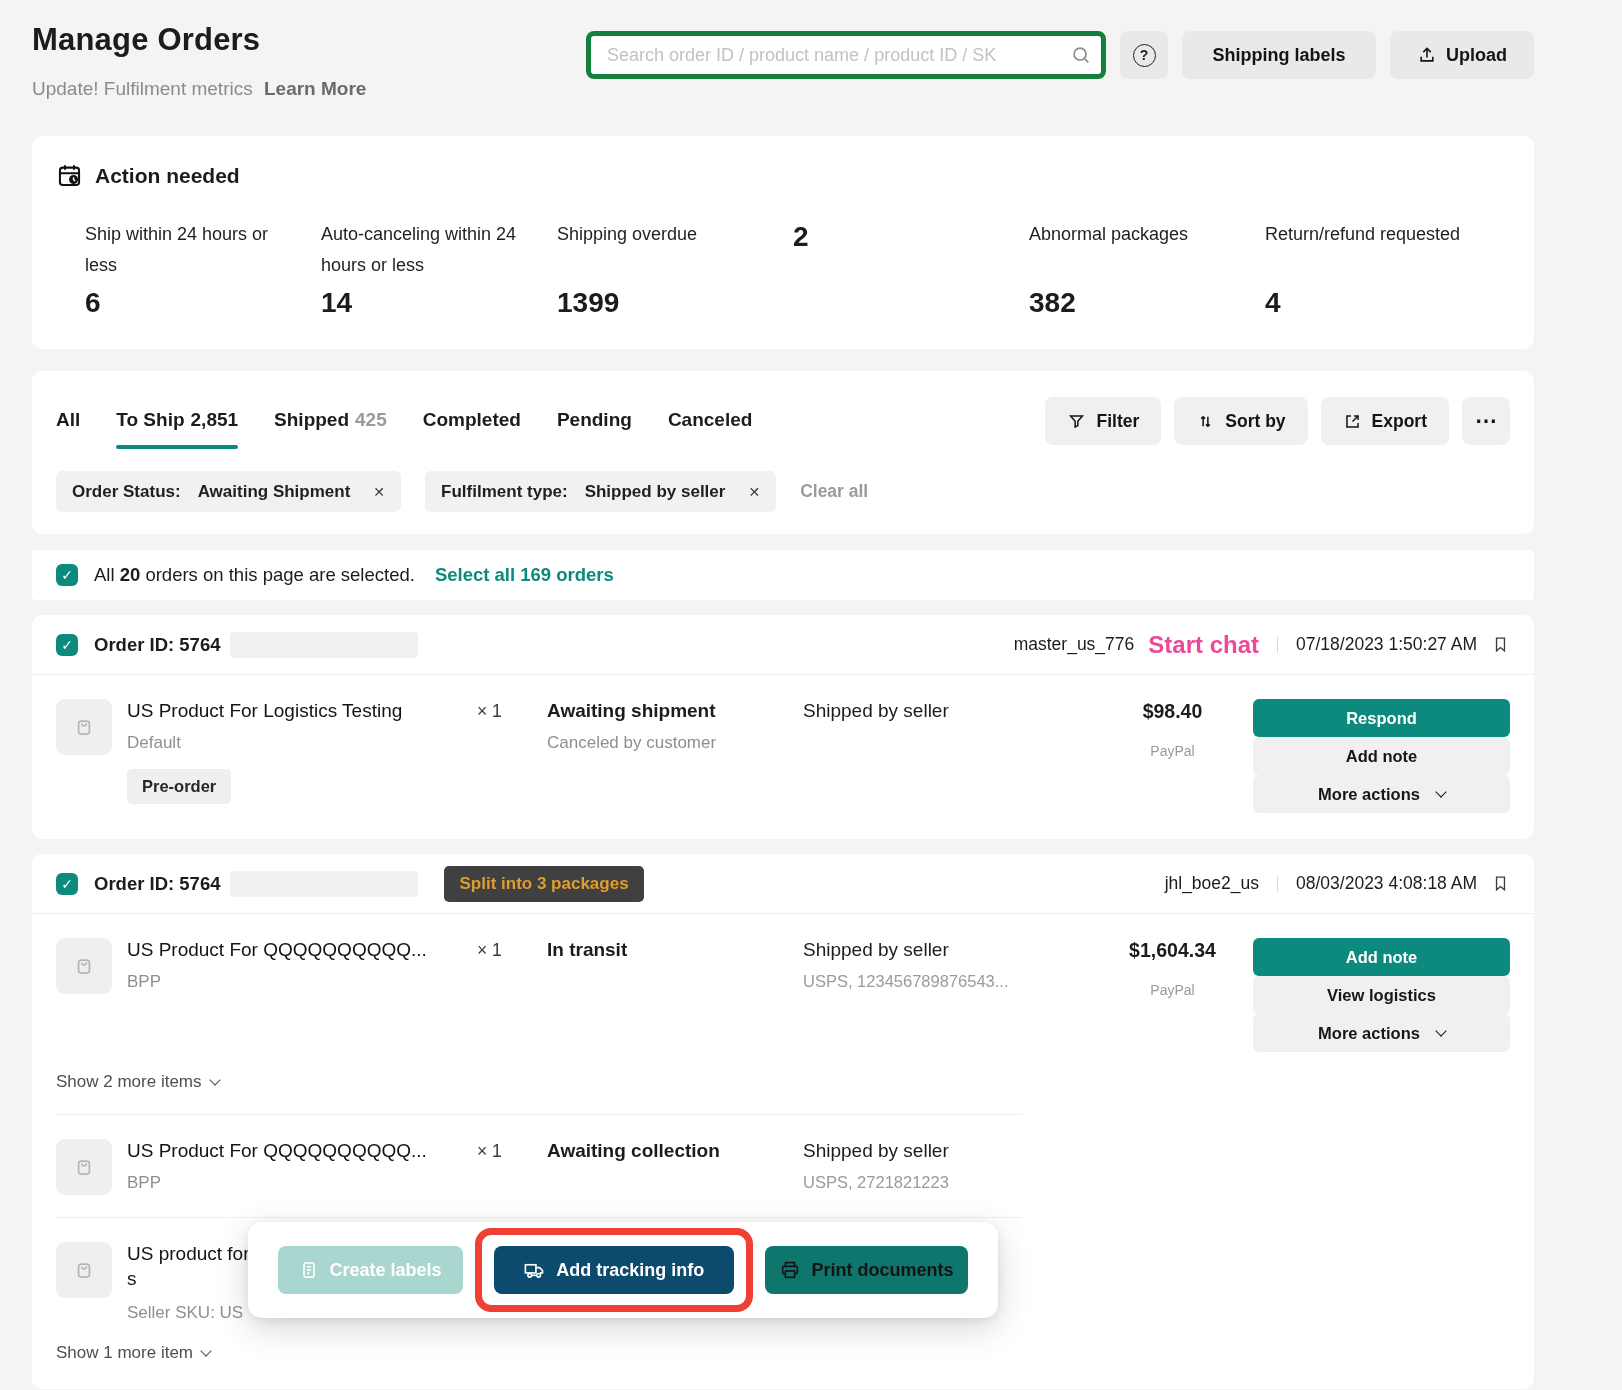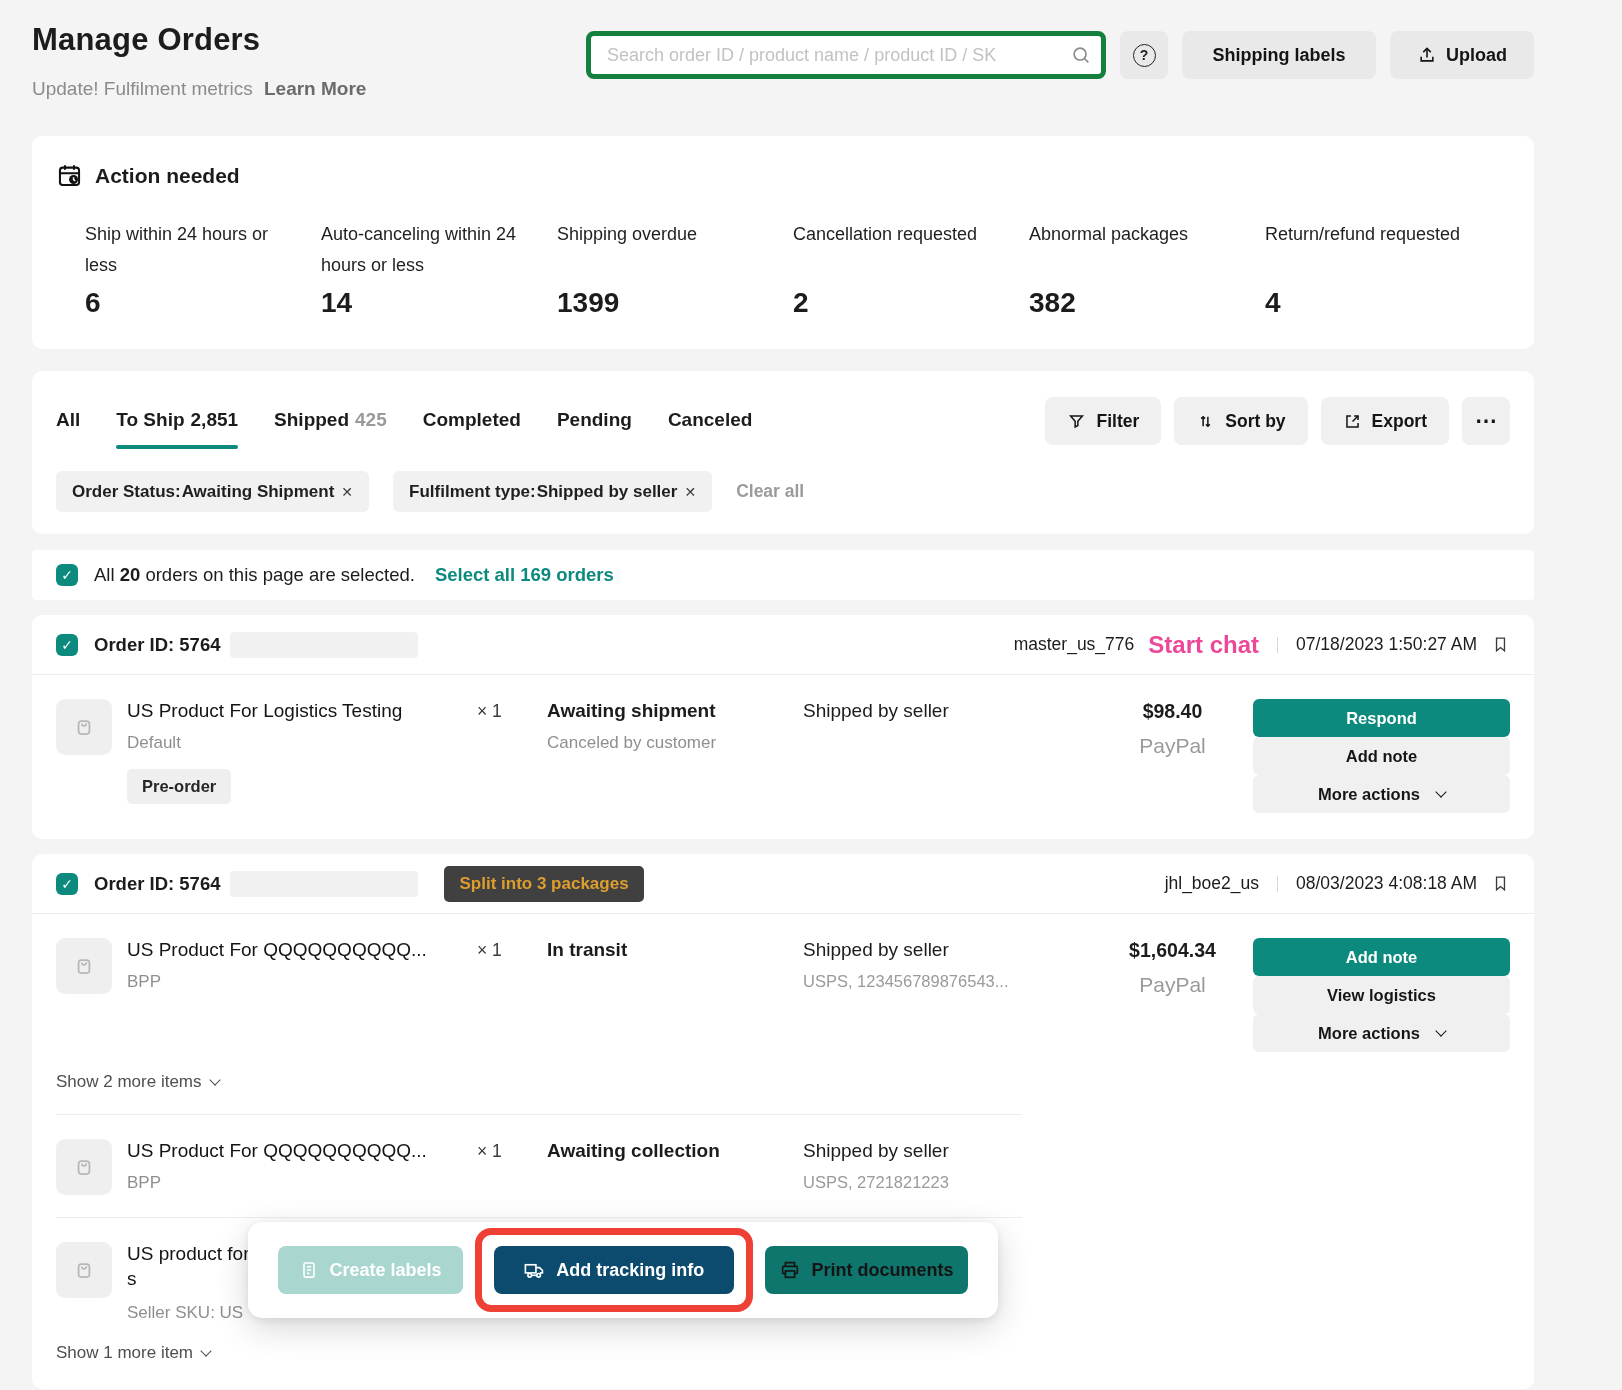--- a/index.html
+++ b/index.html
@@ -55,21 +55,21 @@
   .tab .count-gray { color:#9a9a9a; font-weight:600; }
   .tab.active::after { content:""; position:absolute; left:0; right:0; bottom:-16px; height:4px;
     background:#0d8a7e; border-radius:2px; }
   .tab-actions { display:flex; gap:13px; align-items:flex-end; }
   .tool-btn { height:48px; padding:0 22px; border:none; border-radius:8px; background:#f0f0f0;
     font-size:17.5px; font-weight:700; color:#141414; display:inline-flex; align-items:center; gap:10px;
     cursor:pointer; font-family:"Liberation Sans", sans-serif; }
   .tool-btn.sq { width:48px; padding:0; justify-content:center; font-size:22px; }
   .chips-row { display:flex; align-items:center; gap:24px; margin-top:26px; }
   .chip { background:#f1f1f1; border-radius:6px; height:41px; display:inline-flex; align-items:center;
-    padding:0 16px; font-size:17px; font-weight:700; color:#1f1f1f; gap:1px; }
+    padding:0 16px; font-size:17px; font-weight:700; color:#1f1f1f; gap:17px; }
   .chip-close { color:#3c3c3c; font-size:14px; margin-left:6px; cursor:pointer; font-weight:400; }
   .clear-all { color:#9b9b9b; font-size:17.5px; font-weight:600; cursor:pointer; }
 
   
   .select-bar { margin-top:16px; background:#fff; border-radius:4px; height:50px;
     display:flex; align-items:center; padding:0 24px; gap:16px; }
   .cb { width:22px; height:22px; border-radius:6px; background:#0d8a7e; color:#fff; flex:0 0 auto;
     display:flex; align-items:center; justify-content:center; font-size:14px; font-weight:700; cursor:pointer; }
   .sel-text { font-size:18.5px; color:#1c1c1c; }
   .sel-text b { font-weight:700; }
@@ -102,21 +102,21 @@
   .p-tag { display:inline-block; background:#efefef; border-radius:5px; padding:8px 15px;
     font-size:16.5px; font-weight:600; color:#262626; margin-top:16px; }
   .qty { font-size:17.5px; color:#3a3a3a; padding-top:2px; }
   .status-main { font-size:19px; font-weight:700; padding-top:1px; }
   .status-sub { font-size:17px; color:#8f8f8f; margin-top:11px; }
   .fulfil { font-size:19px; font-weight:500; padding-top:1px; }
   .tracking { font-size:16.5px; color:#9a9a9a; margin-top:11px; white-space:nowrap;
     overflow:hidden; text-overflow:ellipsis; max-width:250px; }
   .price-block { text-align:center; padding-top:1px; }
   .price { font-size:19.5px; font-weight:650; font-weight:600; }
-  .pay-method { font-size:21px; color:#9a9a9a; margin-top:11px; }
+  .pay-method { font-size:14px; color:#9a9a9a; margin-top:20px; }
   .btn-stack { display:flex; flex-direction:column; }
   .act-btn { height:38px; border:none; border-radius:6px; font-size:16.5px; font-weight:700;
     cursor:pointer; display:flex; align-items:center; justify-content:center; gap:8px;
     font-family:"Liberation Sans", sans-serif; }
   .act-primary { background:#0d8a7e; color:#fff; }
   .act-secondary { background:#f0f0f0; color:#161616; }
 
   .show-more { display:inline-flex; align-items:center; color:#4f4f4f; font-size:17px;
     margin-top:20px; cursor:pointer; }
   .chev { display:inline-block; width:8px; height:8px; border-right:1.8px solid currentColor;
@@ -198,21 +198,20 @@
       </div>
       <div class="metric">
         <div class="m-label">Auto-canceling within 24 hours or less</div>
         <div class="m-value">14</div>
       </div>
       <div class="metric">
         <div class="m-label">Shipping overdue</div>
         <div class="m-value">1399</div>
       </div>
       <div class="metric">
-        <div class="m-label">Cancellation requested</div>
         <div class="m-value">2</div>
       </div>
       <div class="metric">
         <div class="m-label">Abnormal packages</div>
         <div class="m-value">382</div>
       </div>
       <div class="metric">
         <div class="m-label">Return/refund requested</div>
         <div class="m-value">4</div>
       </div>

